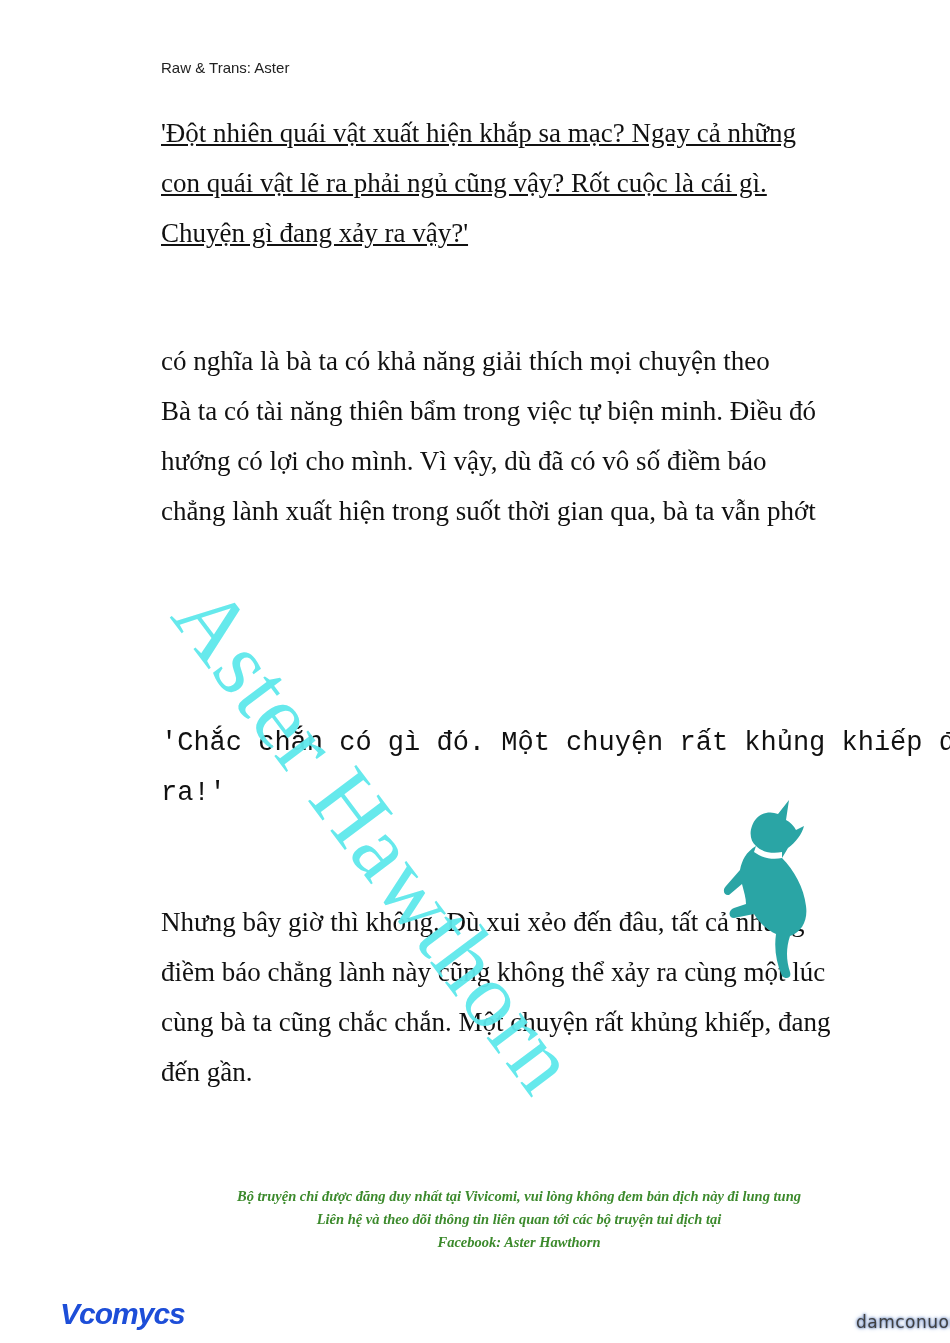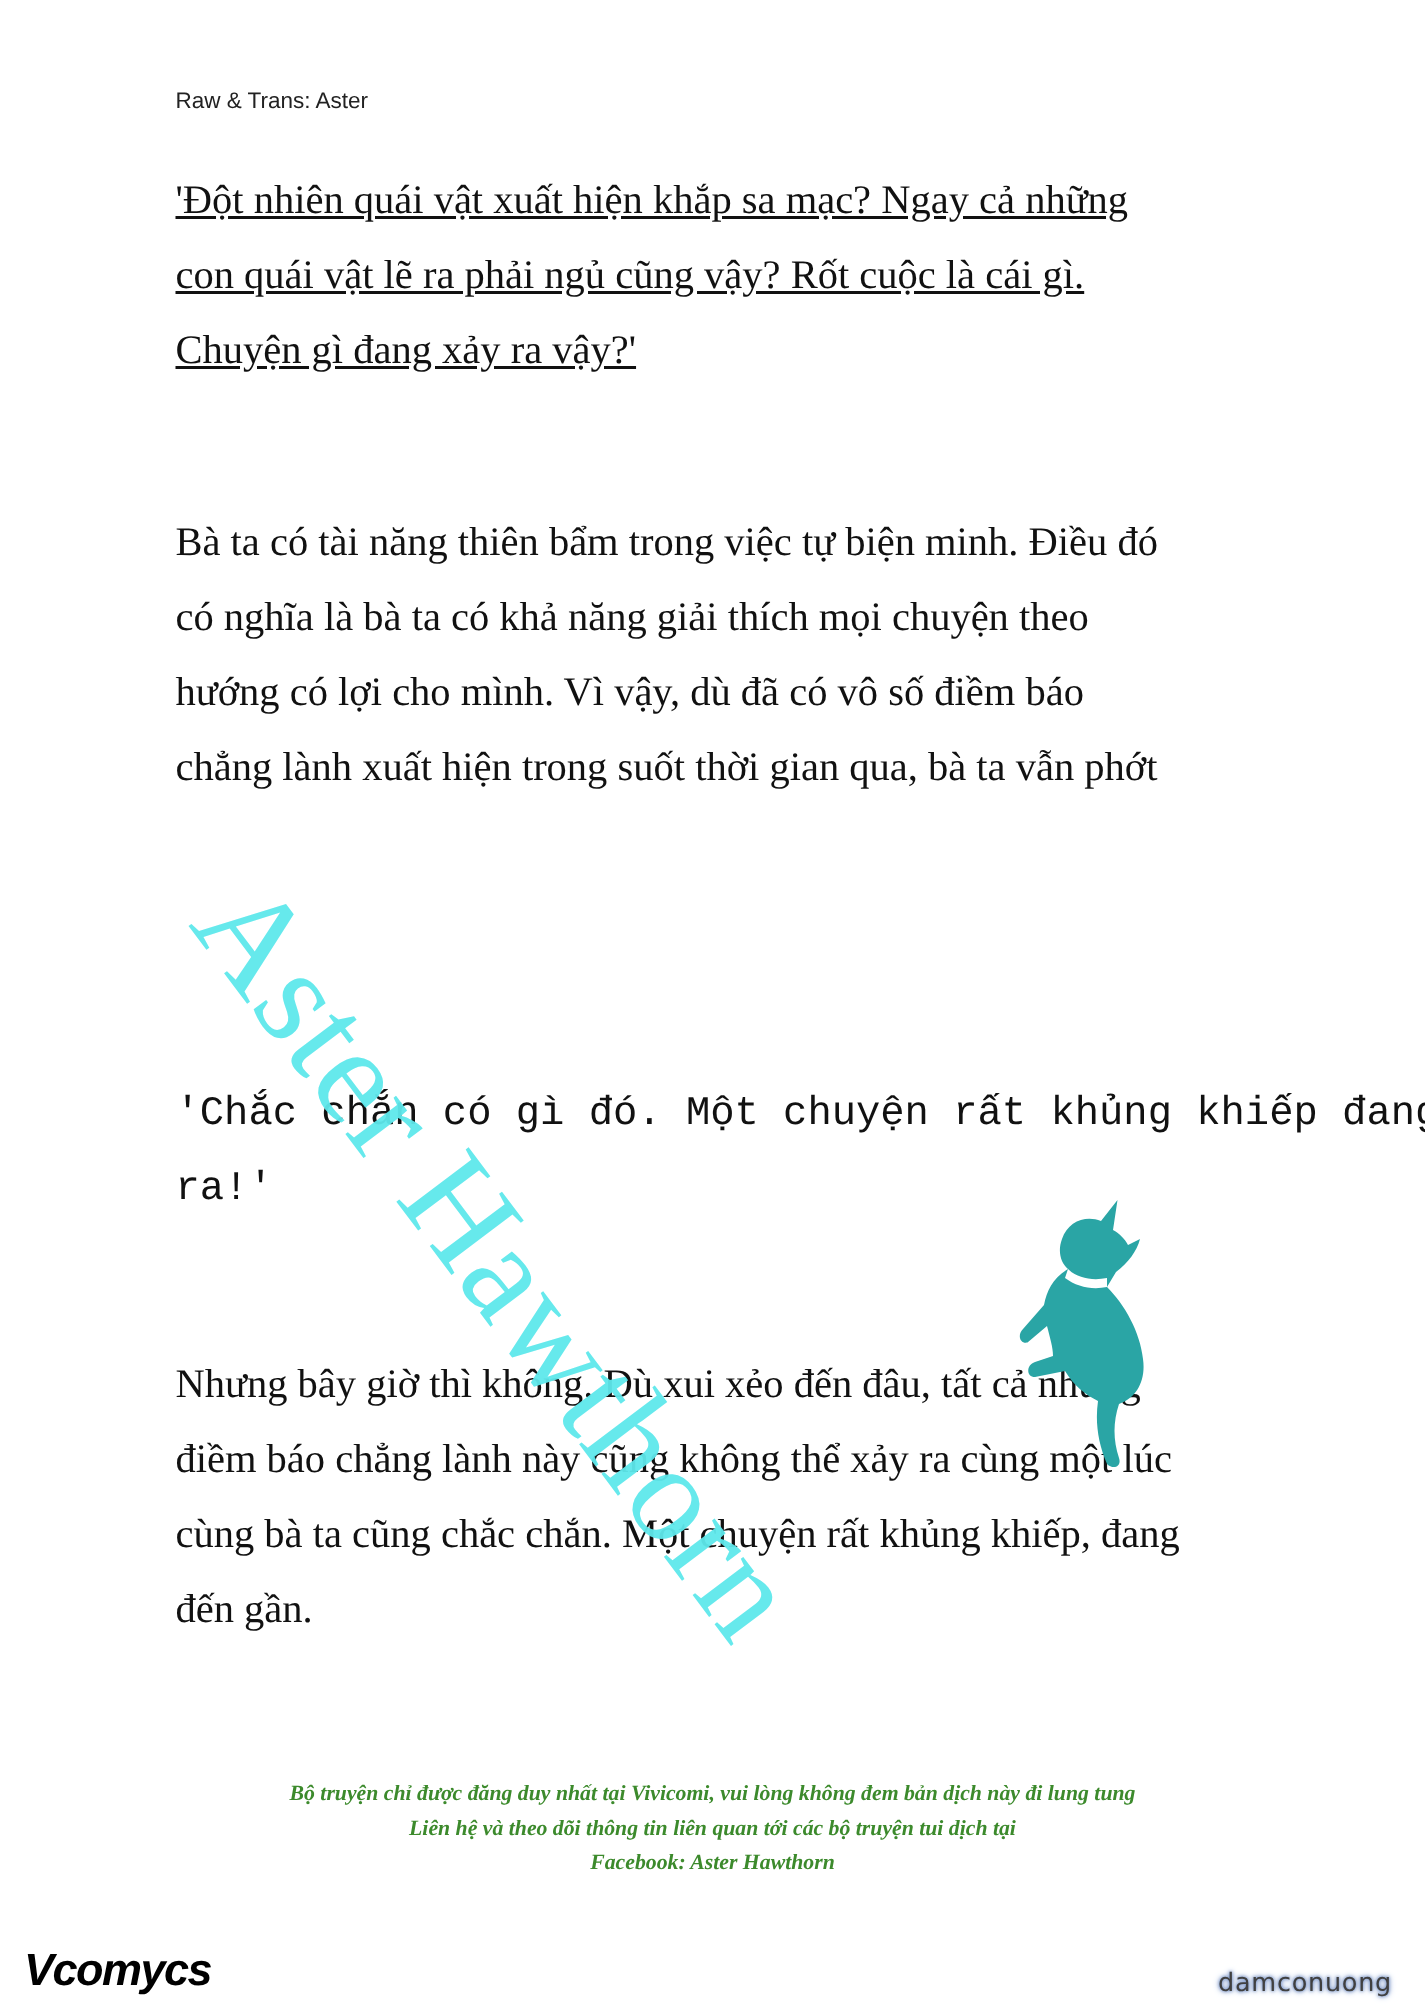--- a/index.html
+++ b/index.html
@@ -1,17 +1,17 @@
 <!DOCTYPE html>
 <html><head>
   <meta charset="utf-8">
   <style>
     html, body { margin: 0; padding: 0; background: #ffffff; }
     body { width: 950px; height: 1343px; position: relative; overflow: hidden; }
-    .page { position: absolute; inset: 0; background: #fff; }
+    .page { position: absolute; inset: 0; background: #fff; margin-left: 44px; }
     .header {
       position: absolute; left: 117px; top: 59px;
       font-family: "Liberation Sans", sans-serif; font-size: 15px; color: #222;
     }
     .para {
       position: absolute; left: 117px; width: 740px;
       font-family: "Liberation Serif", serif; font-size: 27px; color: #111;
       line-height: 50px; margin: 0; white-space: nowrap;
     }
     .para .line { display: block; }
@@ -29,21 +29,21 @@
     .cat { position: absolute; left: 672px; top: 800px; width: 120px; height: 180px; pointer-events: none; }
     .notice {
       position: absolute; left: 0; width: 950px; top: 1185px;
       font-family: Liberation Serif, serif; font-style: italic; font-weight: bold;
       font-size: 14.5px; color: #3c8a2c; text-align: center; line-height: 23px;
     }
     .notice .line { display: block; }
     .logo-left {
       position: absolute; left: 16px; top: 1297px;
       font-family: "Liberation Sans", sans-serif; font-style: italic; font-weight: bold;
-      font-size: 30px; color: #000000; letter-spacing: -1px;
+      font-size: 30px; color: #1d4ed8; letter-spacing: -1px;
     }
     .logo-right {
       position: absolute; left: 812px; top: 1312px;
       font-family: "DejaVu Sans", sans-serif; font-size: 17px; color: #404040;
       text-shadow: 0 0 3px #7e98c8, 0 0 5px #9fb4dc, 0 0 2px #6a86bd;
       letter-spacing: 0.5px;
     }
   </style>
 </head>
 <body>
@@ -51,22 +51,22 @@
 <div class="page">
   <div class="header">Raw &amp; Trans: Aster</div>
 
   <p class="para" id="p1">
     <span class="line">'Đột nhiên quái vật xuất hiện khắp sa mạc? Ngay cả những</span>
     <span class="line">con quái vật lẽ ra phải ngủ cũng vậy? Rốt cuộc là cái gì.</span>
     <span class="line">Chuyện gì đang xảy ra vậy?'</span>
   </p>
 
   <p class="para" id="p2">
+    <span class="line">có nghĩa là bà ta có khả năng giải thích mọi chuyện theo</span>
     <span class="line">Bà ta có tài năng thiên bẩm trong việc tự biện minh. Điều đó</span>
-    <span class="line">có nghĩa là bà ta có khả năng giải thích mọi chuyện theo</span>
     <span class="line">hướng có lợi cho mình. Vì vậy, dù đã có vô số điềm báo</span>
     <span class="line">chẳng lành xuất hiện trong suốt thời gian qua, bà ta vẫn phớt</span>
   </p>
 
   <p class="para" id="p3">
     <span class="line">'Chắc chắn có gì đó. Một chuyện rất khủng khiếp đang xảy</span>
     <span class="line">ra!'</span>
   </p>
 
   <p class="para" id="p4">

